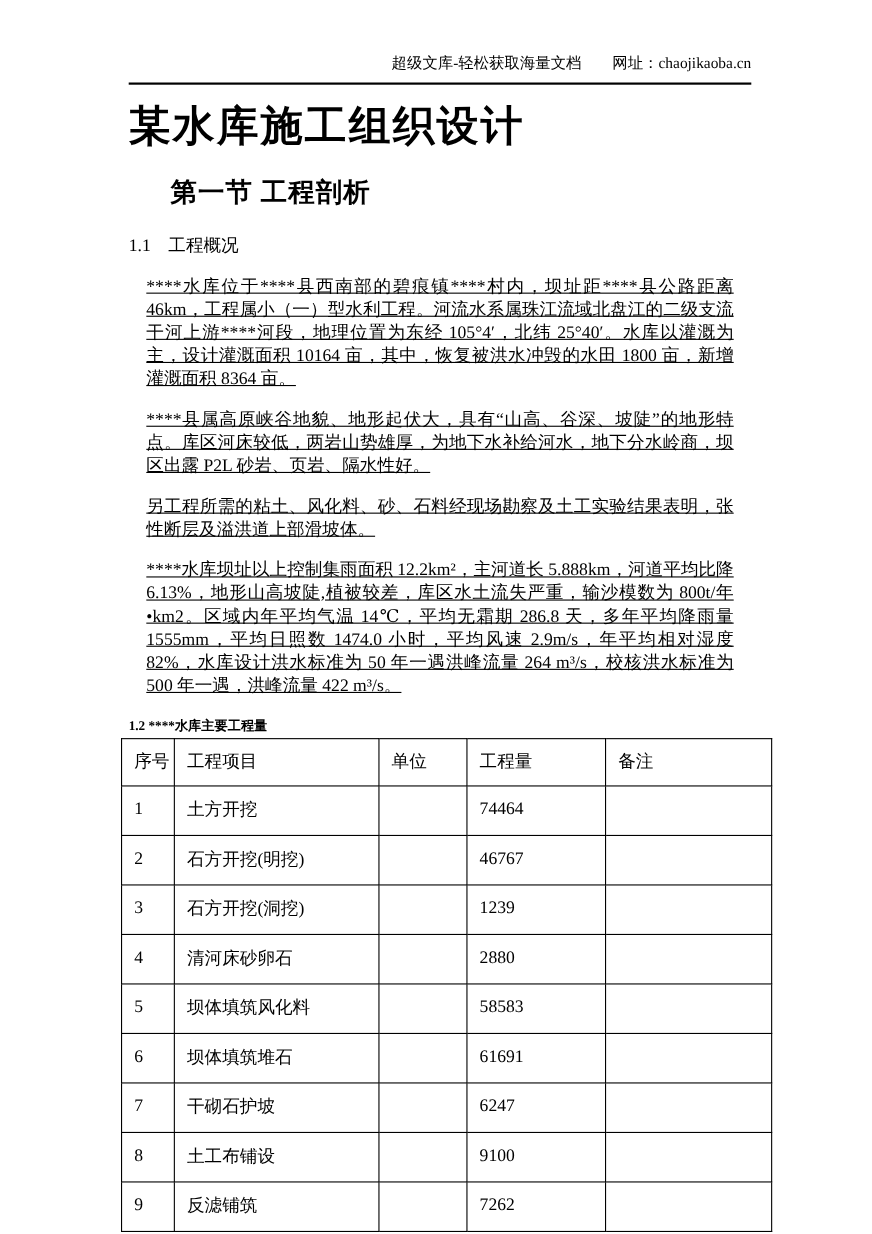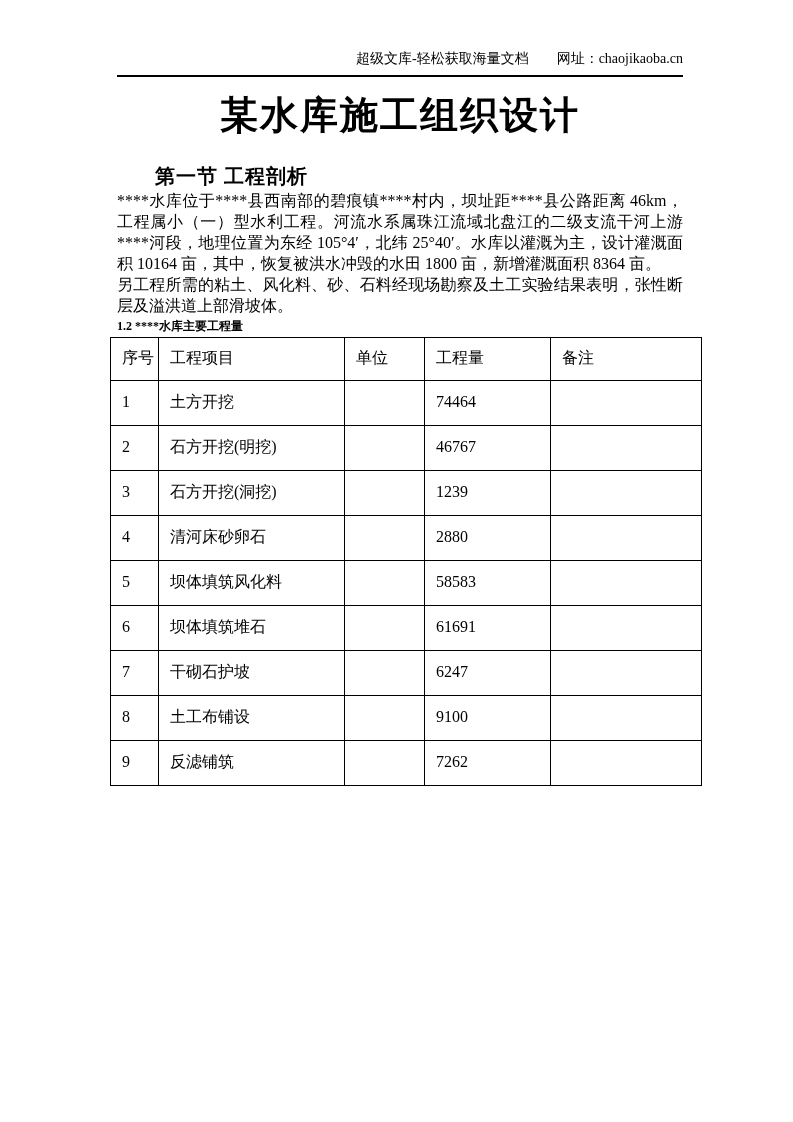--- a/index.html
+++ b/index.html
@@ -7,28 +7,28 @@
     width: 793px; height: 1122px;
     background: #ffffff; color: #000000;
     font-family: "Liberation Serif", "DejaVu Serif", serif;
     position: relative; overflow: hidden;
   }
   .frame { position: absolute; left: 117px; top: 50px; width: 566px; }
   .hdr-line { font-size: 14px; line-height: 18px; text-align: right; white-space: nowrap; }
   .hdr-rule { height: 2px; background: #000; margin-top: 7px; }
   .doc-title {
     font-size: 38px; font-weight: bold; line-height: 46px;
-    margin-top: 15px; letter-spacing: 2px; white-space: nowrap; text-align: center;
+    margin-top: 15px; letter-spacing: 2px; white-space: nowrap;
   }
   .sec-heading {
-    font-size: 20px; font-weight: bold; line-height: 28px;
+    font-size: 24px; font-weight: bold; line-height: 28px;
     margin: 24px 0 0 38px; letter-spacing: 1px; white-space: nowrap;
   }
   .sub-heading { font-size: 16px; line-height: 21px; margin-top: 23px; }
-  .body-p { font-size: 16px; line-height: 21px; margin: 0; text-align: justify; }
+  .body-p { font-size: 16px; line-height: 21px; margin: 16px; text-align: justify; text-decoration: underline; }
   .sub2-heading { font-size: 12px; line-height: 21px; margin: 0; font-weight: bold; }
   table.qty {
     border-collapse: collapse; table-layout: fixed;
     width: 591px; margin: 0 0 0 -7px;
   }
   table.qty th, table.qty td {
     border: 1.5px solid #000;
     font-size: 16px; font-weight: normal; text-align: left;
     padding: 0 2px 2px 11px; vertical-align: middle;
     overflow: hidden; white-space: nowrap;
@@ -42,29 +42,32 @@
 <div class="frame">
 
   <div class="hdr-line">超级文库-轻松获取海量文档　　网址：chaojikaoba.cn</div>
 
   <div class="hdr-rule"></div>
 
   <div class="doc-title">某水库施工组织设计</div>
 
   <div class="sec-heading">第一节 工程剖析</div>
 
+  <div class="sub-heading">1.1　工程概况</div>
 
   <div>
 
       <p class="body-p">****水库位于****县西南部的碧痕镇****村内，坝址距****县公路距离 46km，工程属小（一）型水利工程。河流水系属珠江流域北盘江的二级支流干河上游****河段，地理位置为东经 105°4′，北纬 25°40′。水库以灌溉为主，设计灌溉面积 10164 亩，其中，恢复被洪水冲毁的水田 1800 亩，新增灌溉面积 8364 亩。</p>
 
+      <p class="body-p">****县属高原峡谷地貌、地形起伏大，具有“山高、谷深、坡陡”的地形特点。库区河床较低，两岩山势雄厚，为地下水补给河水，地下分水岭商，坝区出露 P2L 砂岩、页岩、隔水性好。</p>
 
 
       <p class="body-p">另工程所需的粘土、风化料、砂、石料经现场勘察及土工实验结果表明，张性断层及溢洪道上部滑坡体。</p>
 
+      <p class="body-p">****水库坝址以上控制集雨面积 12.2km²，主河道长 5.888km，河道平均比降 6.13%，地形山高坡陡,植被较差，库区水土流失严重，输沙模数为 800t/年 •km2。区域内年平均气温 14℃，平均无霜期 286.8 天，多年平均降雨量 1555mm，平均日照数 1474.0 小时，平均风速 2.9m/s，年平均相对湿度 82%，水库设计洪水标准为 50 年一遇洪峰流量 264 m³/s，校核洪水标准为 500 年一遇，洪峰流量 422 m³/s。</p>
 
   </div>
 
   <p class="sub2-heading">1.2 ****水库主要工程量</p>
 
   <table class="qty">
     <colgroup>
       <col style="width:48px">
       <col style="width:186px">
       <col style="width:80px">

